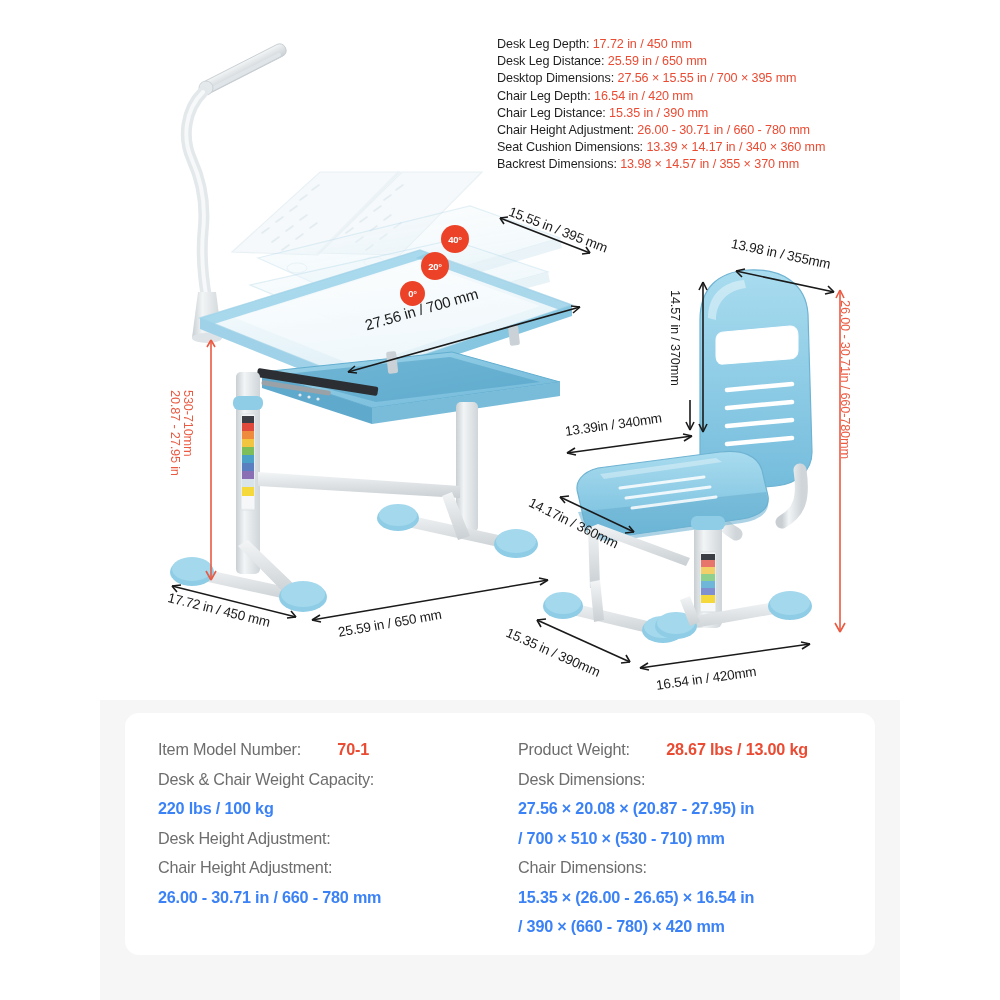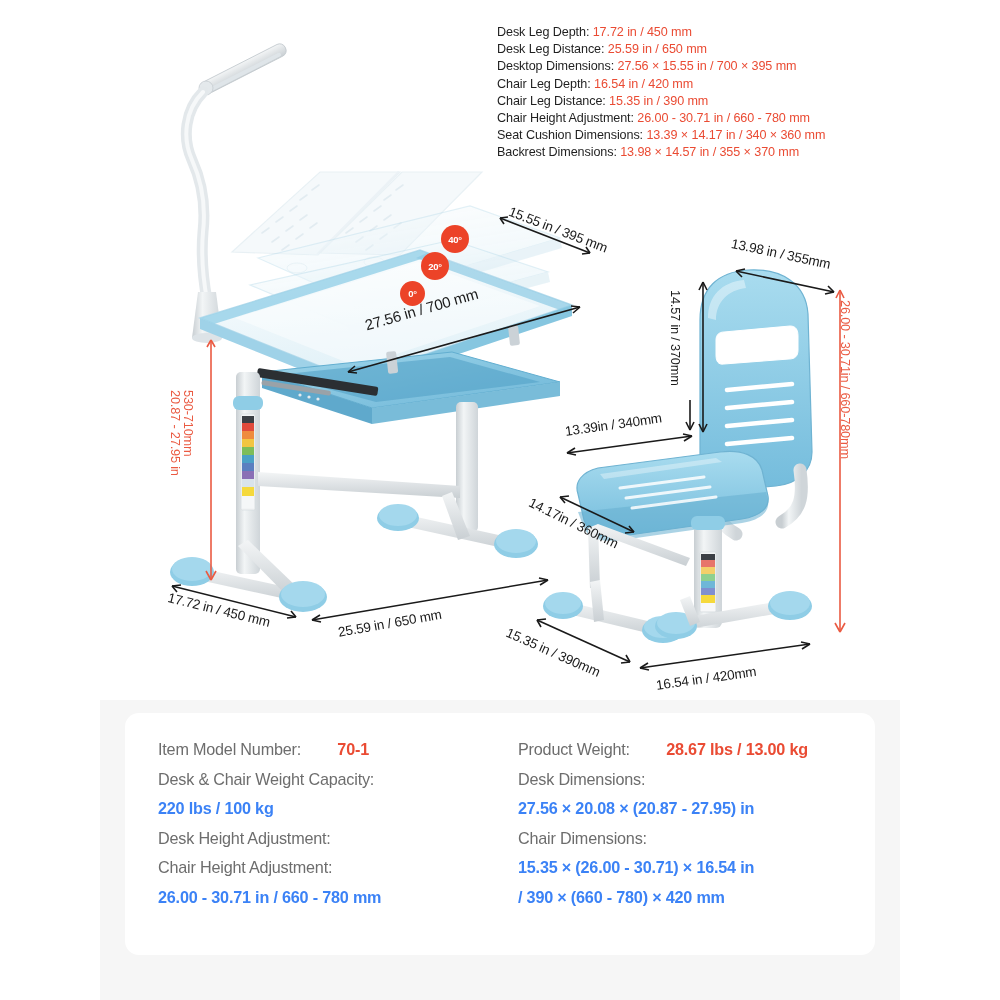--- a/index.html
+++ b/index.html
@@ -17,21 +17,21 @@
     position: relative;
     width: 1000px;
     height: 1000px;
     background: #ffffff;
   }
 
   
   .spec-list {
     position: absolute;
     left: 497px;
-    top: 24px;
+    top: 36px;
     width: 420px;
   }
   .spec-list .row {
     font-size: 12.6px;
     line-height: 17.2px;
     color: #1f1f1f;
     white-space: nowrap;
     letter-spacing: -0.1px;
   }
   .spec-list .row .lbl { color: #1f1f1f; }
@@ -474,20 +474,21 @@
       <div class="line">Chair Height Adjustment:</div>
       <div class="line allred">26.00 - 30.71 in / 660 - 780 mm</div>
     </div>
 
     <div class="panel-col right">
       <div class="line">
         <span>Product Weight: </span><span class="v">28.67 lbs / 13.00 kg</span>
       </div>
       <div class="line">Desk Dimensions:</div>
       <div class="line allred">27.56 × 20.08 × (20.87 - 27.95) in</div>
+      <div class="line allred">/ 700 × 510 × (530 - 710) mm</div>
       <div class="line">Chair Dimensions:</div>
-      <div class="line allred">15.35 × (26.00 - 30.71) × 16.54 in</div>
+      <div class="line allred">15.35 × (26.00 - 26.65) × 16.54 in</div>
       <div class="line allred">/ 390 × (660 - 780) × 420 mm</div>
     </div>
 
   </div>
 
 </div>
 
 </body></html>

